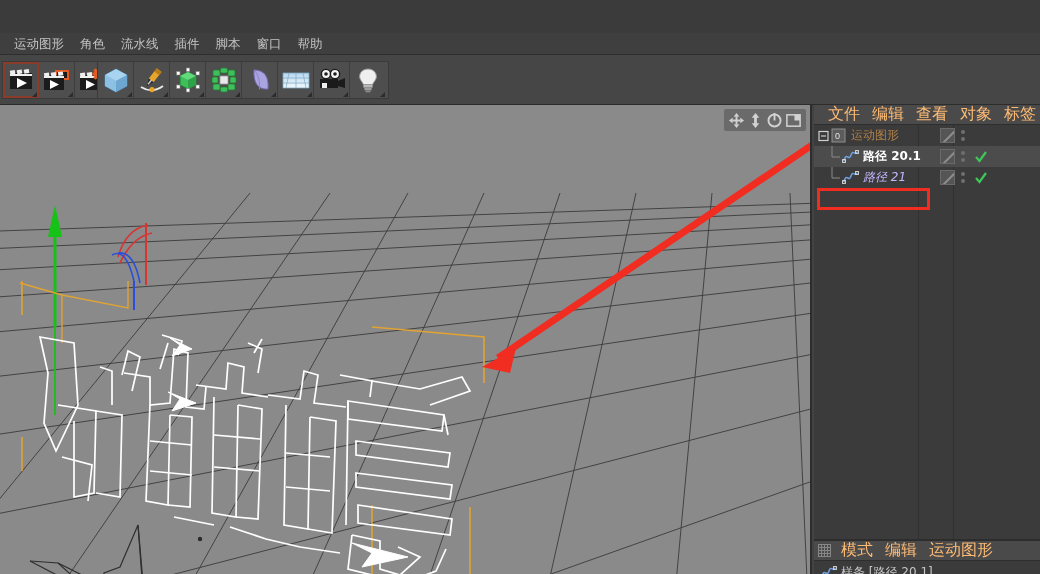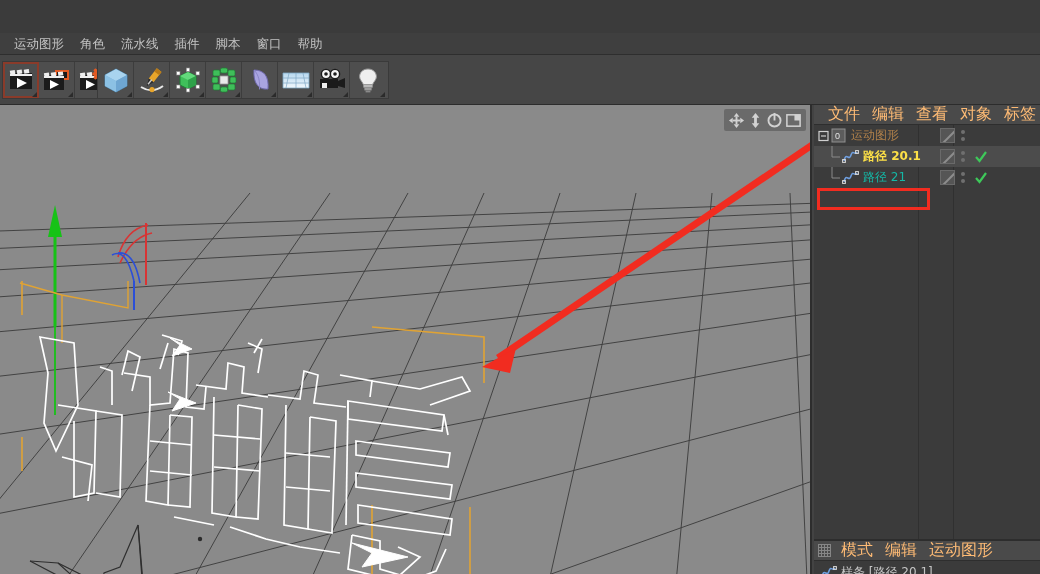--- a/index.html
+++ b/index.html
@@ -90,22 +90,22 @@
   .orow{
     position:relative; height:21px; display:flex; align-items:center;
     padding-left:4px;
   }
   .orow.hl{ background:#4c4c4c; }
   .tree{ width:12px; height:21px; position:relative; flex:0 0 auto; }
   .indent{ width:12px; flex:0 0 auto; }
   .oicon{ width:17px; height:17px; flex:0 0 auto; margin-right:4px; }
   .olabel{ font-size:12px; white-space:nowrap; }
   .olabel.layer{ color:#b0804a; }
-  .olabel.sel{ color:#fde047; font-weight:bold; }
-  .olabel.norm{ color:#14b8a6; }
+  .olabel.sel{ color:#ffffff; font-weight:bold; }
+  .olabel.norm{ color:#c4b5fd;font-style:italic; }
   .otags{
     position:absolute; right:0; top:0; height:21px; width:106px;
     display:flex; align-items:center;
   }
   .slashbox{
     width:15px;height:15px; margin-left:6px;
     background:#555; border:1px solid #6a6a6a; position:relative; overflow:hidden;
   }
   .slashbox::after{
     content:""; position:absolute; left:-3px; top:6px; width:24px; height:2px;

